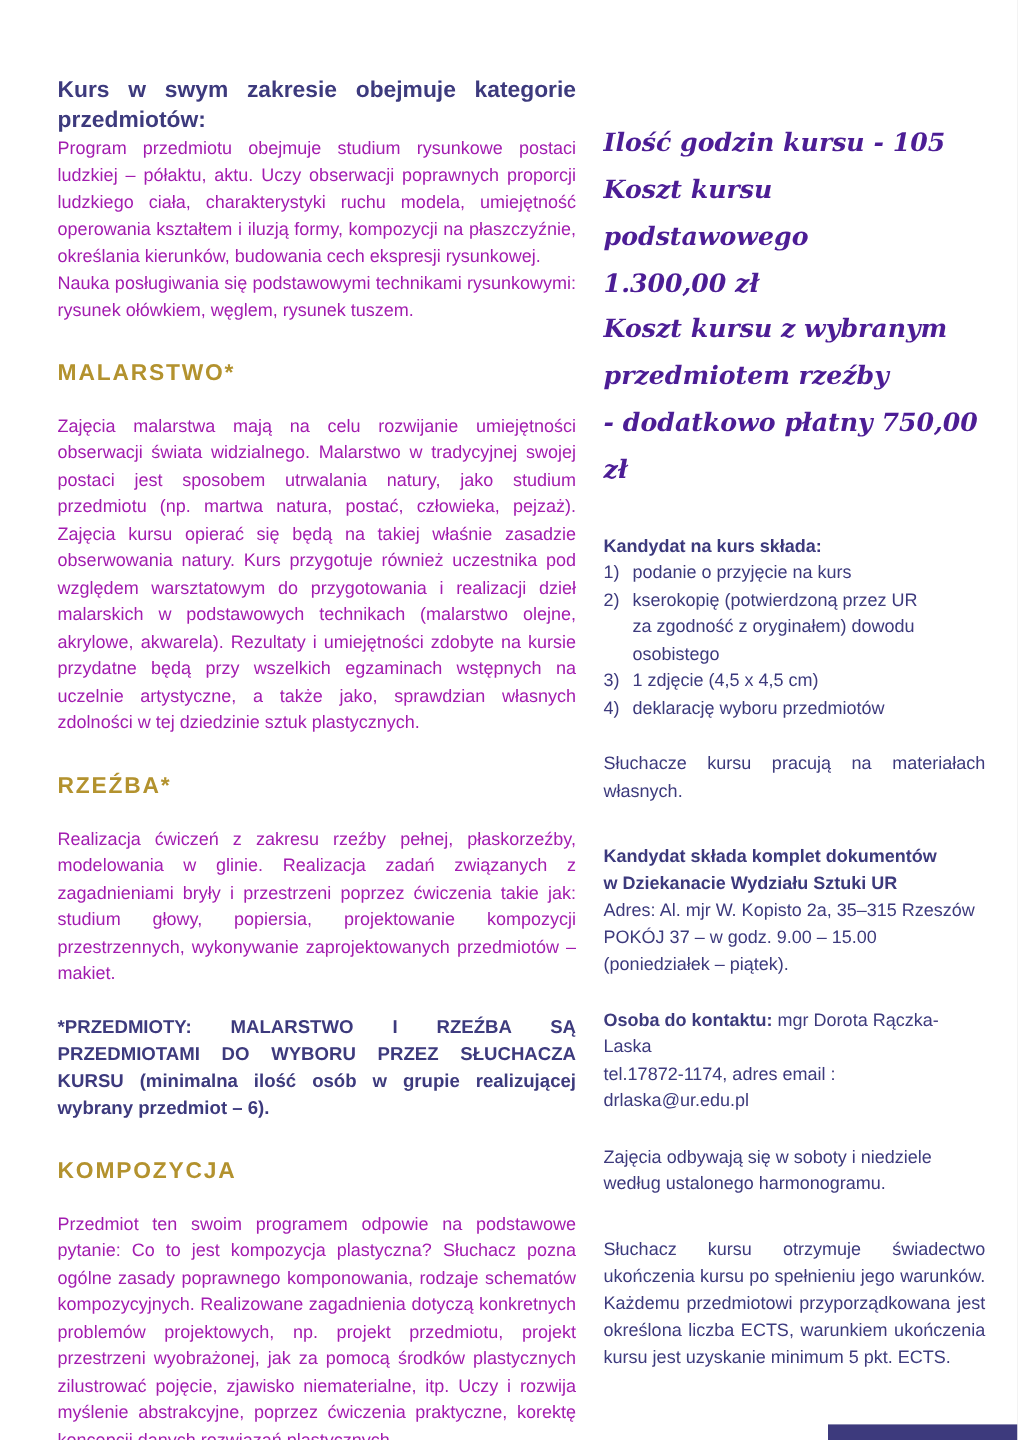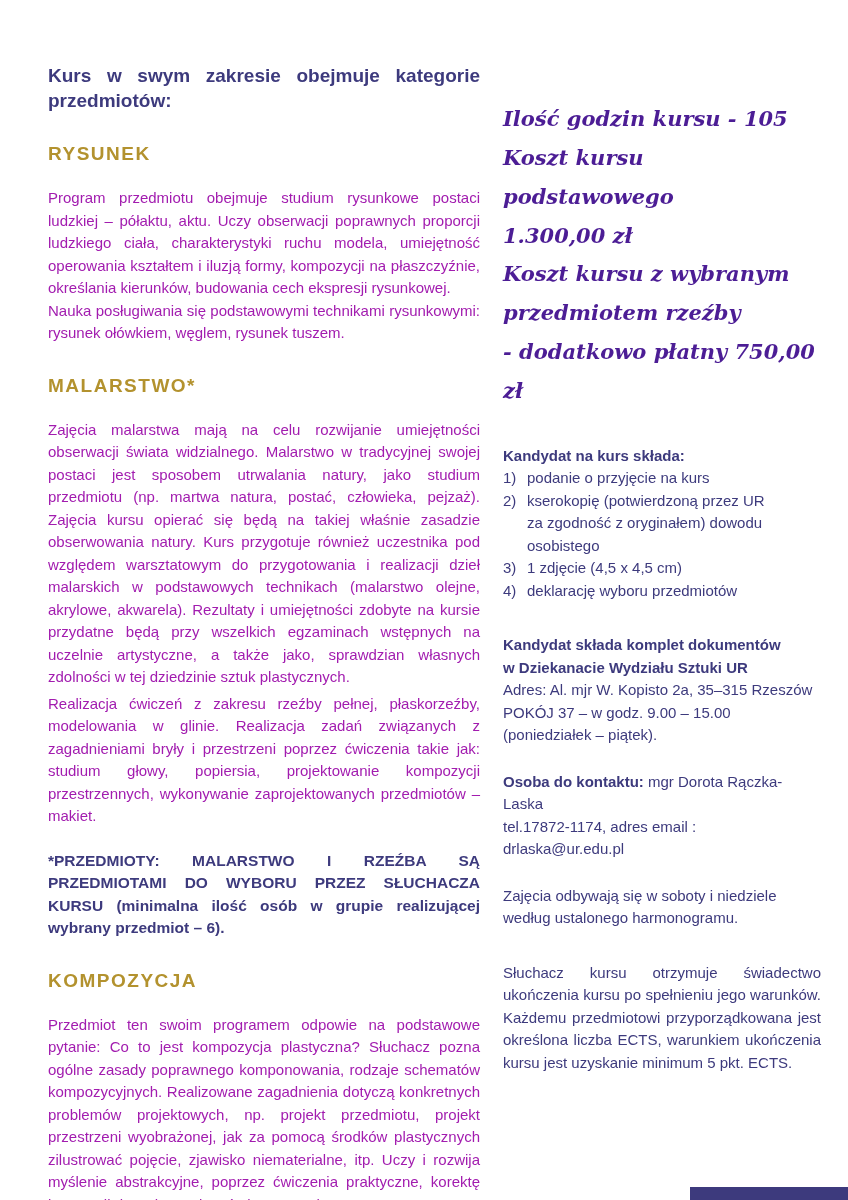--- a/index.html
+++ b/index.html
@@ -62,27 +62,27 @@
 </style>
 </head>
 <body>
 
 <div class="page">
 
   <div class="col-left">
 
     <div class="intro">Kurs w swym zakresie obejmuje kategorie przedmiotów:</div>
 
-    <div class="gold-heading">RYSUNEK</div>
     <div class="body-par preline">Program przedmiotu obejmuje studium rysunkowe postaci ludzkiej – półaktu, aktu. Uczy obserwacji poprawnych proporcji ludzkiego ciała, charakterystyki ruchu modela, umiejętność operowania kształtem i iluzją formy, kompozycji na płaszczyźnie, określania kierunków, budowania cech ekspresji rysunkowej.
 Nauka posługiwania się podstawowymi technikami rysunkowymi: rysunek ołówkiem, węglem, rysunek tuszem.</div>
 
     <div class="gold-heading">MALARSTWO*</div>
     <div class="body-par">Zajęcia malarstwa mają na celu rozwijanie umiejętności obserwacji świata widzialnego.  Malarstwo w tradycyjnej swojej postaci jest sposobem utrwalania natury, jako studium przedmiotu (np. martwa natura, postać, człowieka, pejzaż). Zajęcia kursu opierać się będą na takiej właśnie zasadzie obserwowania natury. Kurs przygotuje również uczestnika pod względem warsztatowym do przygotowania i realizacji dzieł malarskich w podstawowych technikach (malarstwo olejne, akrylowe, akwarela). Rezultaty i umiejętności zdobyte na kursie przydatne będą przy wszelkich egzaminach wstępnych na uczelnie artystyczne, a także jako, sprawdzian własnych zdolności w tej dziedzinie sztuk plastycznych.</div>
 
+    <div class="gold-heading">RZEŹBA*</div>
     <div class="body-par">Realizacja ćwiczeń z zakresu rzeźby pełnej, płaskorzeźby, modelowania w glinie. Realizacja zadań związanych z zagadnieniami bryły i przestrzeni poprzez ćwiczenia takie jak: studium głowy, popiersia, projektowanie kompozycji przestrzennych, wykonywanie zaprojektowanych przedmiotów – makiet.</div>
 
     <div class="note-par">*PRZEDMIOTY: MALARSTWO I RZEŹBA SĄ PRZEDMIOTAMI DO WYBORU PRZEZ SŁUCHACZA KURSU (minimalna ilość osób w grupie realizującej wybrany przedmiot – 6).</div>
 
     <div class="gold-heading">KOMPOZYCJA</div>
     <div class="body-par">Przedmiot ten swoim programem odpowie na podstawowe pytanie: Co to jest kompozycja plastyczna? Słuchacz pozna ogólne zasady poprawnego komponowania, rodzaje schematów kompozycyjnych. Realizowane zagadnienia dotyczą konkretnych problemów projektowych, np. projekt przedmiotu, projekt przestrzeni wyobrażonej, jak za pomocą środków plastycznych zilustrować pojęcie, zjawisko niematerialne, itp. Uczy i rozwija myślenie abstrakcyjne, poprzez ćwiczenia praktyczne, korektę koncepcji danych rozwiązań plastycznych.</div>
 
   </div>
 
   <div class="col-right">
@@ -111,20 +111,21 @@
         <span class="req-num">3)</span>
         <span class="req-text">1 zdjęcie (4,5 x 4,5 cm)</span>
       </li>
       <li class="req-item">
         <span class="req-num">4)</span>
         <span class="req-text">deklarację wyboru przedmiotów</span>
       </li>
     </ul>
 
 
+    <div class="r-par justify gap-md">Słuchacze kursu pracują na materiałach własnych.</div>
 
     <div class="r-par r-bold preline gap-lg">Kandydat składa komplet dokumentów
 w Dziekanacie Wydziału Sztuki UR</div>
     <div class="r-par preline">Adres: Al. mjr W. Kopisto 2a, 35–315 Rzeszów
 POKÓJ 37 –  w godz. 9.00 – 15.00
 (poniedziałek – piątek).</div>
 
     <div class="r-par gap-md">
       <span class="r-bold">Osoba do kontaktu:</span><span> mgr Dorota Rączka-Laska</span>
       <div>tel.17872-1174, adres email : drlaska@ur.edu.pl</div>

